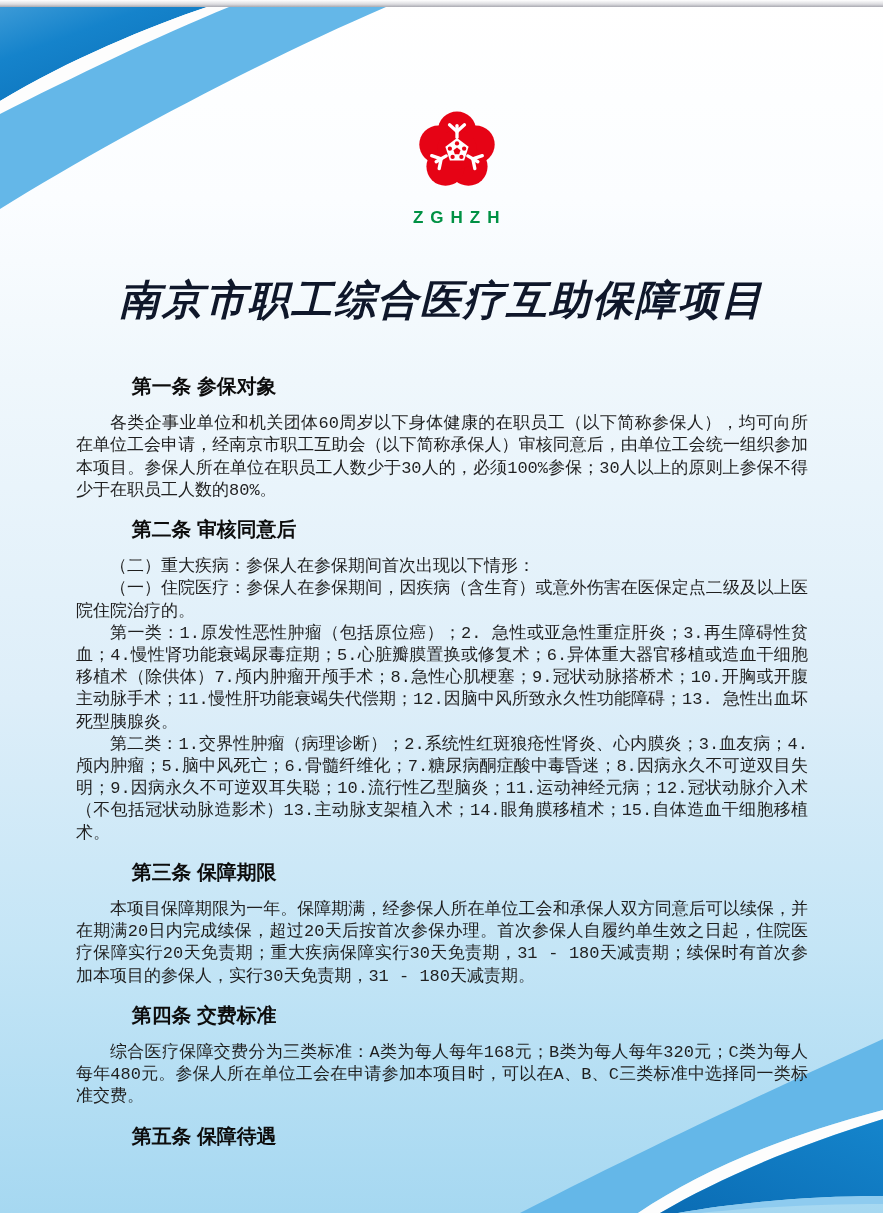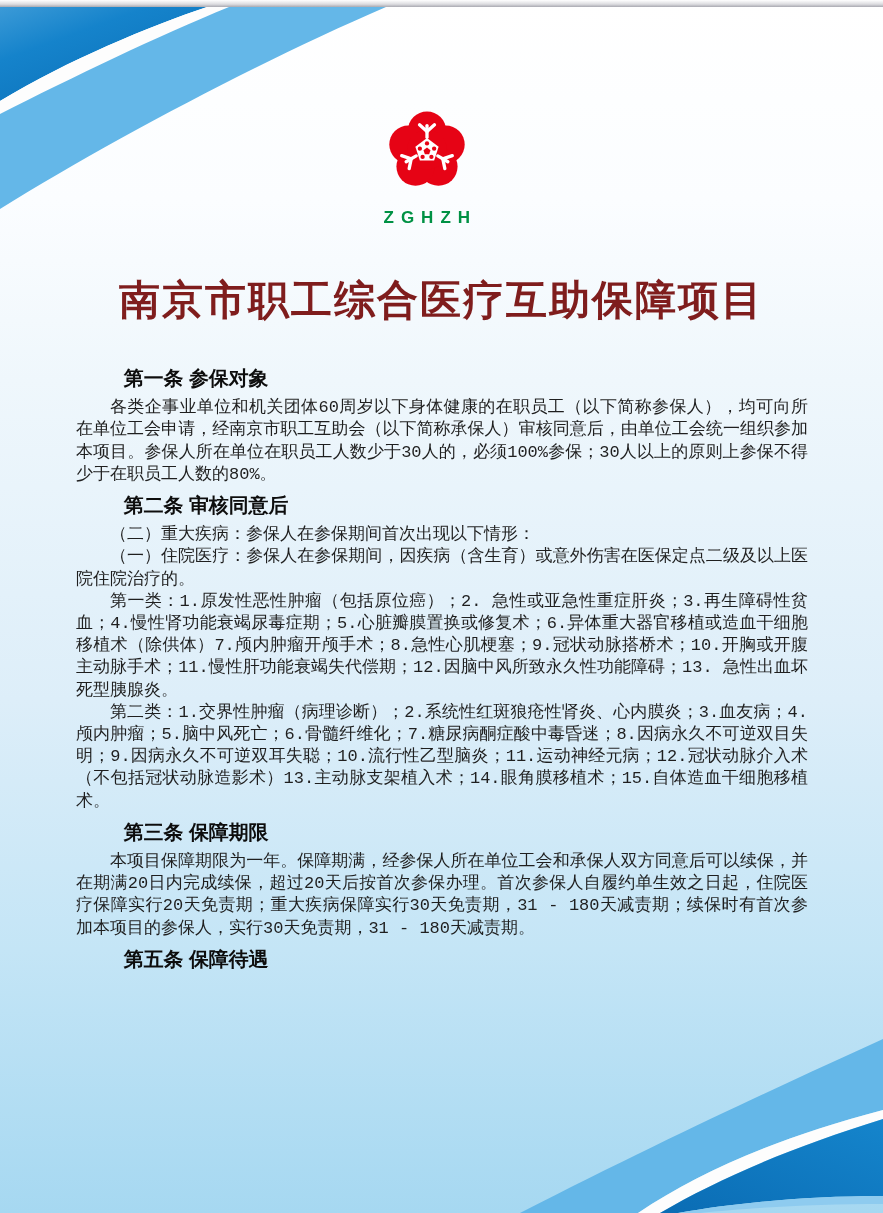--- a/index.html
+++ b/index.html
@@ -7,28 +7,28 @@
     width:883px;height:1213px;position:relative;overflow:hidden;
     font-family:"Liberation Sans","DejaVu Sans",sans-serif;
     background:linear-gradient(180deg,#ffffff 0px,#fbfdff 200px,#eff7fc 380px,#ddeef9 700px,#c4e5f6 950px,#a6d8f1 1213px);
   }
   .edge-bar{position:absolute;left:0;width:883px;z-index:30;}
   .edge-bar.top{top:0;height:7px;background:linear-gradient(180deg,#ffffff 0%,#dcdce0 60%,#a9a9b1 100%);}
   .swoosh{position:absolute;left:0;z-index:5;pointer-events:none;}
   .swoosh.top{top:0;}
   .swoosh.bottom{bottom:0;}
   .logo-wrap{position:absolute;top:104px;left:50%;transform:translateX(-50%);
-    width:130px;text-align:left;z-index:10;}
+    width:130px;text-align:right;z-index:10;}
   .logo-zghzh{margin-top:2px;font-size:17px;font-weight:bold;letter-spacing:7px;
     color:#009144;text-indent:7px;}
   .page-title{position:absolute;top:246px;left:0;width:883px;text-align:center;
-    font-size:41px;font-weight:bold;color:#7f1d1d;letter-spacing:2px;z-index:10;}
+    font-size:41px;font-weight:bold;color:#0f172a;letter-spacing:2px;z-index:10;font-style:italic;}
   .content{position:absolute;top:359px;left:76px;width:732px;z-index:10;
     font-size:17px;line-height:22.2px;color:#1f1f1f;}
-  .article-heading{font-weight:bold;color:#0d0d0d;text-indent:2em;margin:8px;}
+  .article-heading{font-weight:bold;color:#0d0d0d;text-indent:2em;margin:16px;}
   .article-paragraph{margin:0;text-indent:2em;text-align:justify;font-family:Liberation Mono, monospace;}
 </style>
 </head>
 <body>
 
 <div class="edge-bar top"></div>
 
 <svg class="swoosh top" width="883" height="240" viewBox="0 0 883 240">
   <defs>
     <linearGradient id="gDarkTop" x1="0" y1="0" x2="0.8" y2="1">
@@ -117,17 +117,23 @@
       </div>
   </section>
 
   <section>
     <h3 class="article-heading">第三条 保障期限</h3>
     <div>
         <p class="article-paragraph">本项目保障期限为一年。保障期满，经参保人所在单位工会和承保人双方同意后可以续保，并在期满20日内完成续保，超过20天后按首次参保办理。首次参保人自履约单生效之日起，住院医疗保障实行20天免责期；重大疾病保障实行30天免责期，31 - 180天减责期；续保时有首次参加本项目的参保人，实行30天免责期，31 - 180天减责期。</p>
       </div>
   </section>
 
+  <section>
+    <h3 class="article-heading">第四条 交费标准</h3>
+    <div>
+        <p class="article-paragraph">综合医疗保障交费分为三类标准：A类为每人每年168元；B类为每人每年320元；C类为每人每年480元。参保人所在单位工会在申请参加本项目时，可以在A、B、C三类标准中选择同一类标准交费。</p>
+      </div>
+  </section>
 
   <section>
     <h3 class="article-heading">第五条 保障待遇</h3>
   </section>
 </main>
 
 </body></html>

